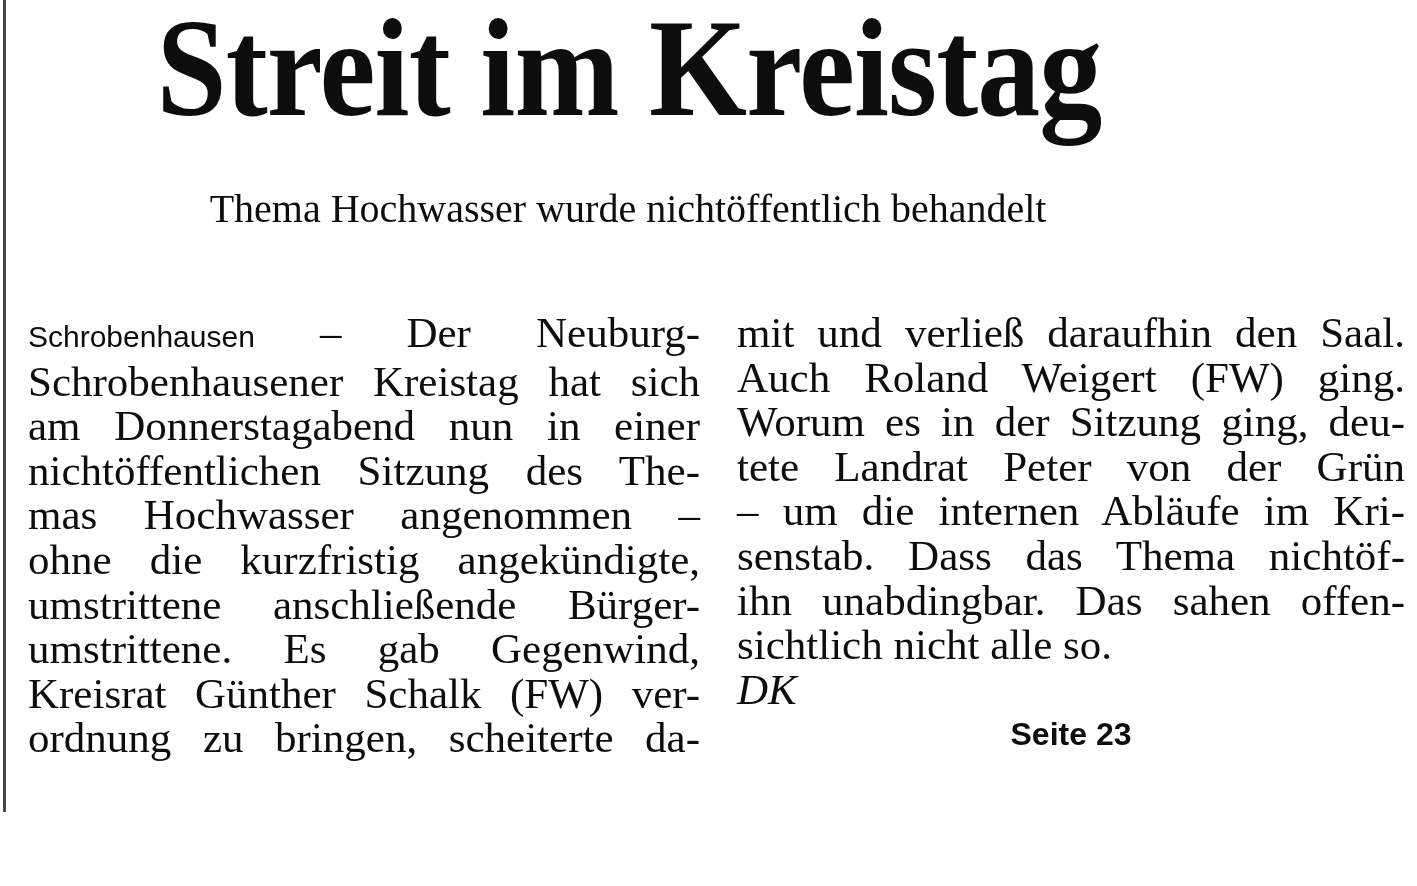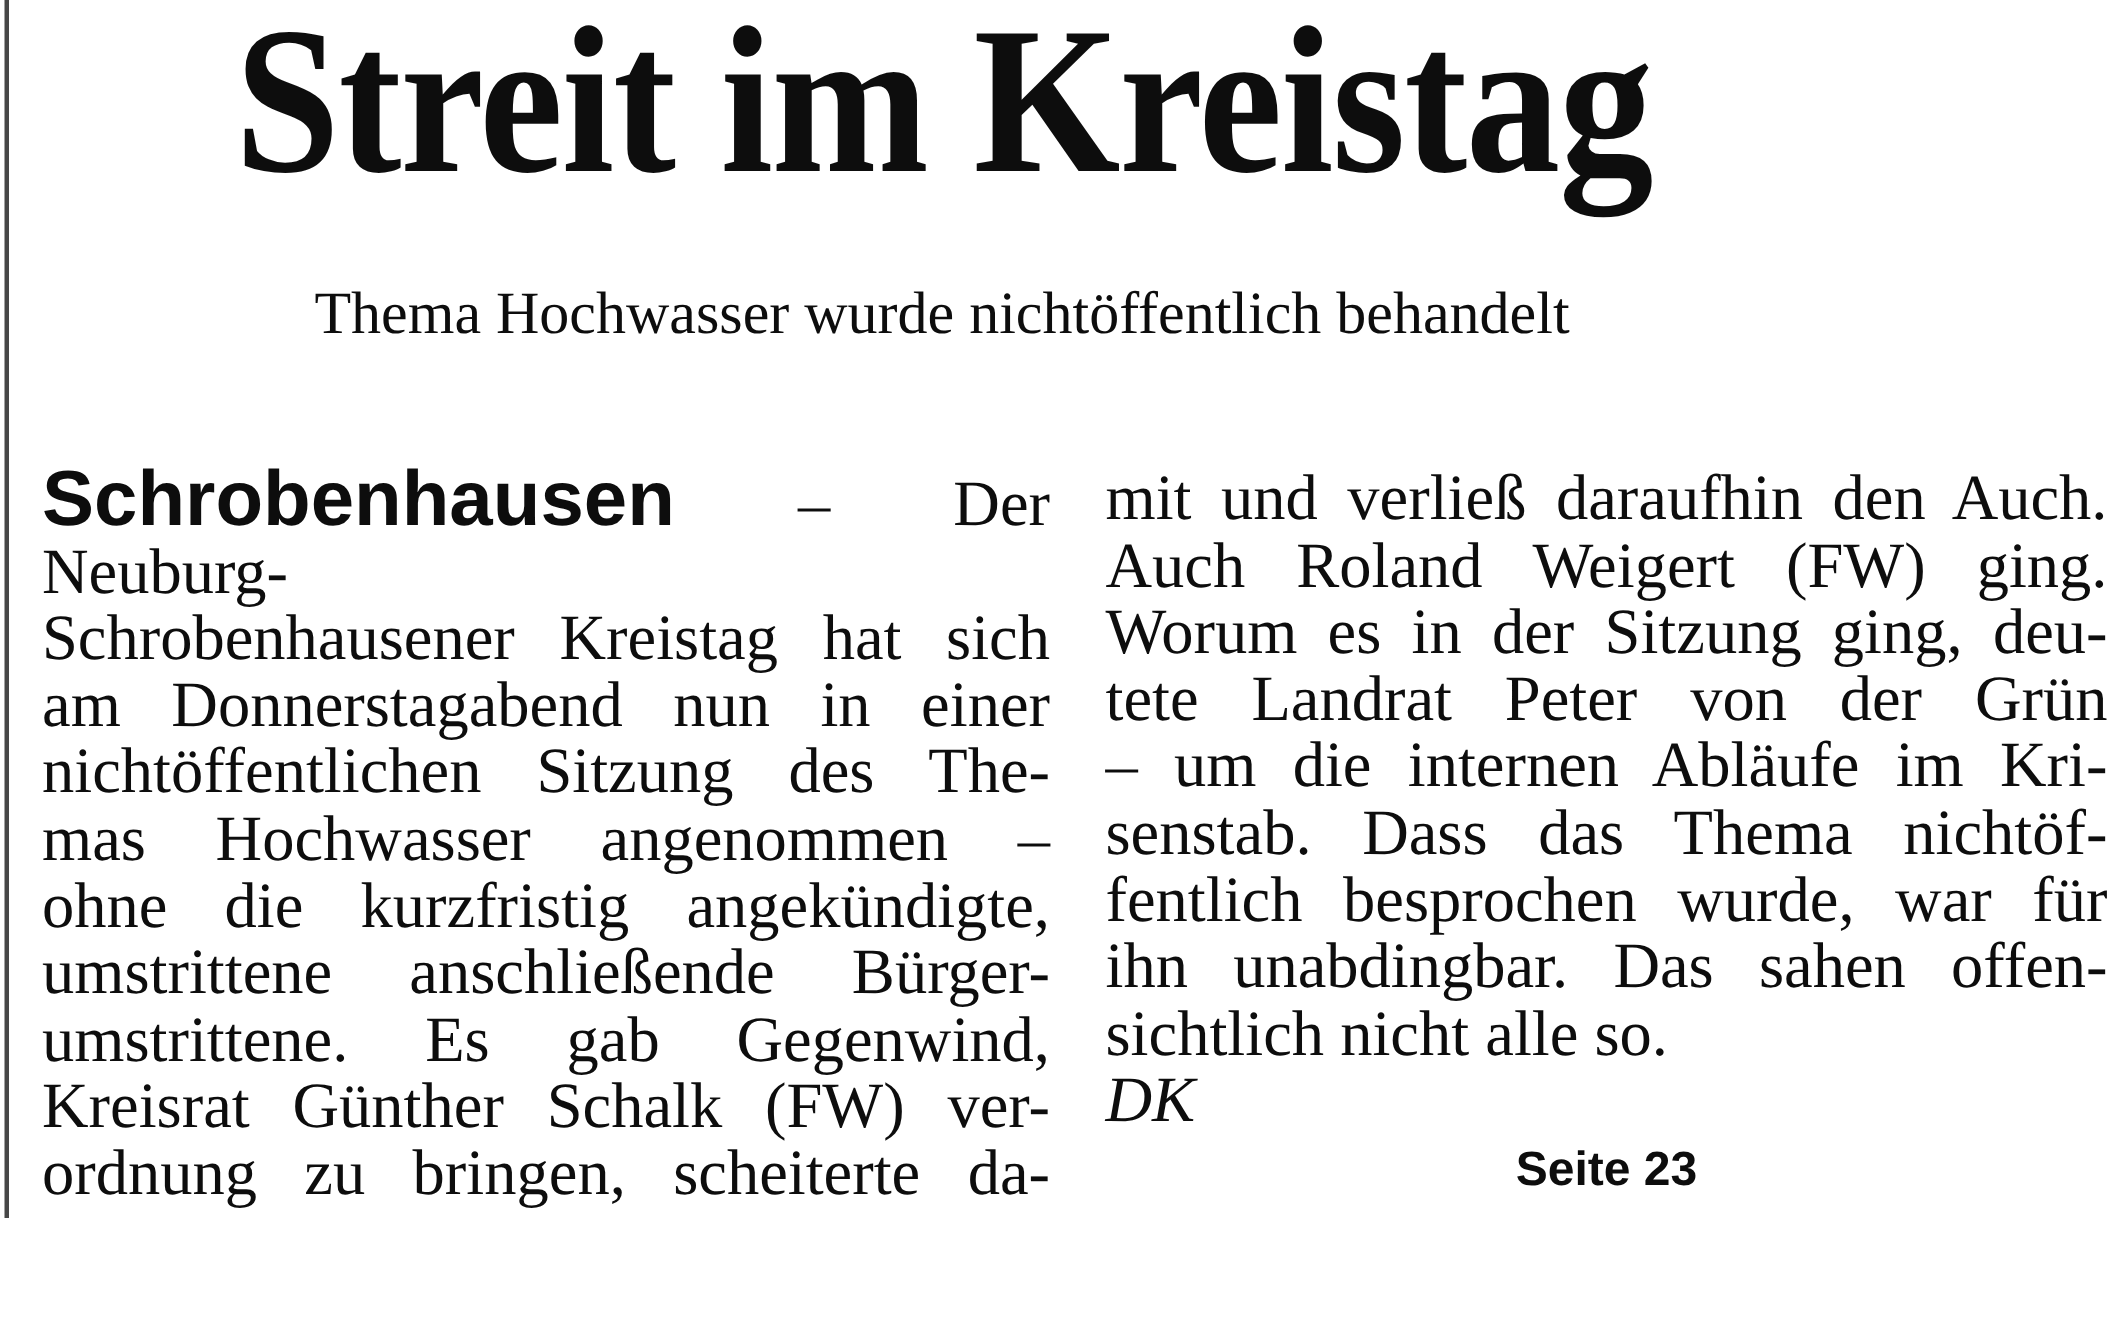--- a/index.html
+++ b/index.html
@@ -62,22 +62,22 @@
   }
   .col-left  { width: 672px; margin-right: 37px; }
   .col-right { width: 668px; }
   .jline {
     text-align: justify;
     text-align-last: justify;
     white-space: normal;
   }
   .dateline {
     font-family: "Liberation Sans", sans-serif;
-    font-weight: bold;
-    font-size: 52px;
+    font-weight: normal;
+    font-size: 30px;
   }
   .closing-row {
     display: flex;
     justify-content: center;
     align-items: baseline;
     flex-direction: column;
   }
   .byline { font-style: italic; }
   .page-ref {
     text-align: center;
@@ -110,27 +110,26 @@
       <div class="jline">nichtöffentlichen Sitzung des The-</div>
       <div class="jline">mas Hochwasser angenommen –</div>
       <div class="jline">ohne die kurzfristig angekündigte,</div>
       <div class="jline">umstrittene anschließende Bürger-</div>
       <div class="jline">umstrittene. Es gab Gegenwind,</div>
       <div class="jline">Kreisrat Günther Schalk (FW) ver-</div>
       <div class="jline">ordnung zu bringen, scheiterte da-</div>
     </div>
 
     <div class="col col-right">
-      <div class="jline">mit und verließ daraufhin den Auch.</div>
+      <div class="jline">mit und verließ daraufhin den Saal.</div>
       <div class="jline">Auch Roland Weigert (FW) ging.</div>
       <div class="jline">Worum es in der Sitzung ging, deu-</div>
       <div class="jline">tete Landrat Peter von der Grün</div>
       <div class="jline">– um die internen Abläufe im Kri-</div>
       <div class="jline">senstab. Dass das Thema nichtöf-</div>
-      <div class="jline">fentlich besprochen wurde, war für</div>
       <div class="jline">ihn unabdingbar. Das sahen offen-</div>
       <div class="closing-row">
         <span>sichtlich nicht alle so.</span>
         <span class="byline">DK</span>
       </div>
       <div class="page-ref">Seite 23</div>
     </div>
 
   </div>
 </div>

